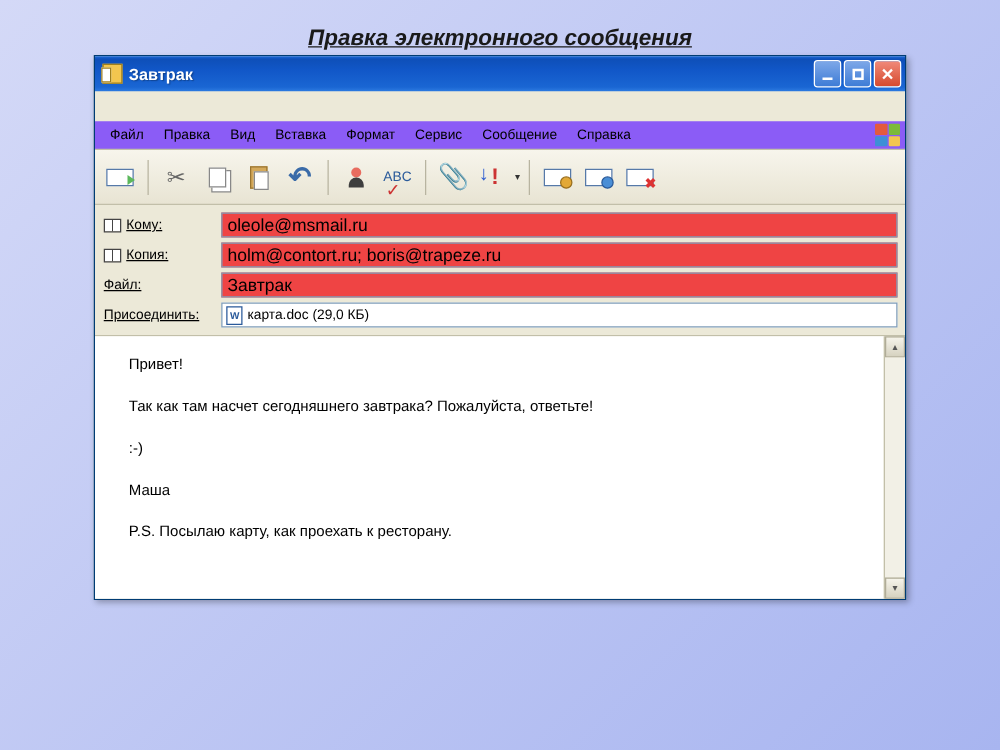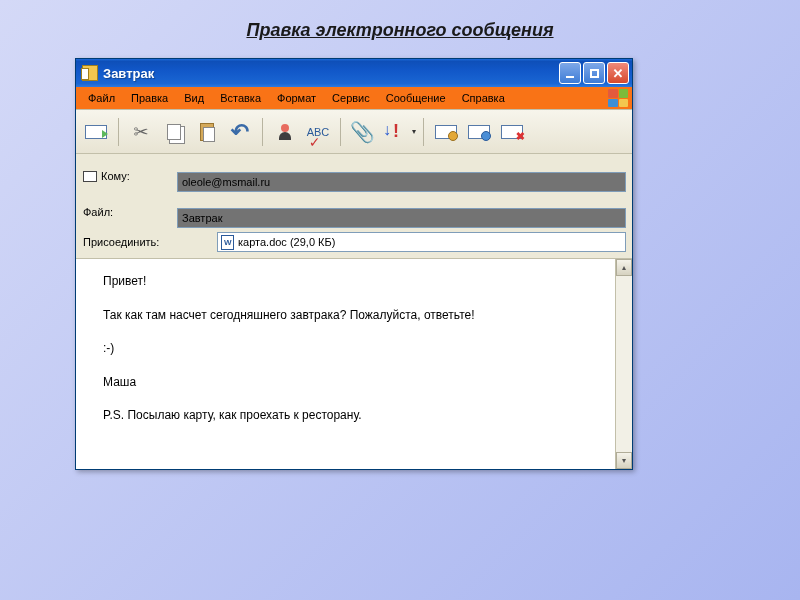--- a/index.html
+++ b/index.html
@@ -17,22 +17,22 @@
     padding: 20px 0 12px;
     font-size: 18px;
     font-weight: bold;
     font-style: italic;
     text-decoration: underline;
     color: #1a1a1a;
   }
   .window {
     position: absolute;
     left: 75px;
-    top: 58px;
-    width: 558px;
+    top: 44px;
+    width: 650px;
     background: #ece9d8;
     border: 1px solid #003c74;
     box-shadow: 2px 2px 5px rgba(0,0,0,0.3);
   }
   .titlebar {
     height: 28px;
     background: linear-gradient(180deg, #1d6bdb 0%, #0e4fb8 8%, #1157c8 40%, #1a66d3 88%, #2c7ae0 100%);
     display: flex;
     align-items: center;
     padding: 0 3px 0 6px;
@@ -69,25 +69,26 @@
     background: linear-gradient(180deg,#7ea8e8,#3e7cd6);
     color: #fff;
   }
   .win-btn.close {
     background: linear-gradient(180deg,#f08a7a,#d64a2e);
     color: #fff;
   }
   .min-glyph { width:8px; height:2px; background:#fff; margin-top:8px;}
   .max-glyph { width:9px; height:9px; border:2px solid #fff; }
   .menubar {
-    background: #f97316;
+    background: #8b5cf6;
     border-bottom: 1px solid #c2bfa9;
     display: flex;
     padding: 3px 4px;
     position: relative;
+    margin-top: 24px;
   }
   .menubar .menu-item {
     padding: 2px 8px;
     cursor: pointer;
   }
   .win-logo {
     position:absolute; right:4px; top:2px;
     width: 20px; height: 18px;
     display: grid; grid-template-columns: 1fr 1fr; grid-template-rows:1fr 1fr;
     gap: 1px;
@@ -146,40 +147,40 @@
     display: flex;
     align-items: center;
     margin-top: 4px;
   }
   .field-label {
     width: 95px;
     display: flex;
     align-items: flex-end;
     gap: 4px;
     padding: 2px 1px;
+    text-decoration: underline;
   }
   .book-icon {
     width: 14px; height: 11px;
     border: 1px solid #444;
     background: linear-gradient(90deg,#fff 49%,#444 49%,#444 51%,#fff 51%);
     position: relative;
   }
   .field-input {
     flex: 1;
     height: 20px;
     border: 1px solid #7f9db9;
-    background: #737373;
+    background: #ef4444;
     padding: 0 4px;
     font-family: inherit;
-    font-size: 11px;
-    margin-top: 12px;
+    font-size: 14px;
   }
   .attach-box {
     flex:1;height:20px;border:1px solid #7f9db9;background:#fff;
-    display:flex;align-items:center;padding:0 3px;gap:4px;margin-left:40px;
+    display:flex;align-items:center;padding:0 3px;gap:4px;
   }
   .doc-icon{width:13px;height:15px;border:1px solid #2a5a9a;background:#fff;position:relative;}
   .doc-icon::after{content:"W";position:absolute;top:2px;left:2px;color:#2a5a9a;font-size:8px;font-weight:bold;}
   .body-area {
     background:#fff;
     height: 210px;
     position: relative;
     display: flex;
   }
   .body-text {
@@ -283,20 +284,27 @@
   <div class="fields">
     <div class="field-row">
       <div class="field-label">
         <div class="book-icon"></div>
         <span>Кому:</span>
       </div>
       <input class="field-input" value="oleole@msmail.ru" style="">
     </div>
     <div class="field-row">
       <div class="field-label">
+        <div class="book-icon"></div>
+        <span>Копия:</span>
+      </div>
+      <input class="field-input" value="holm@contort.ru; boris@trapeze.ru" style="">
+    </div>
+    <div class="field-row">
+      <div class="field-label">
         <span>Файл:</span>
       </div>
       <input class="field-input" value="Завтрак" style="">
     </div>
     <div class="field-row">
       <div class="field-label">
         <span>Присоединить:</span>
       </div>
       <div class="attach-box">
         <div class="doc-icon"></div>

